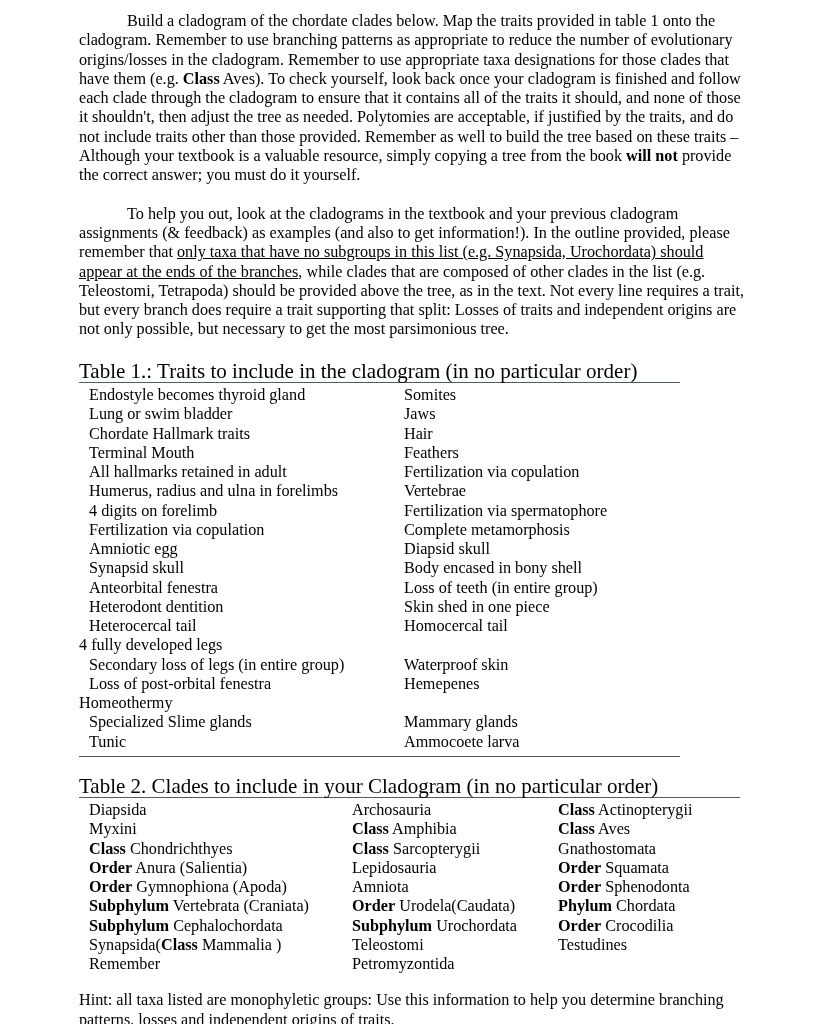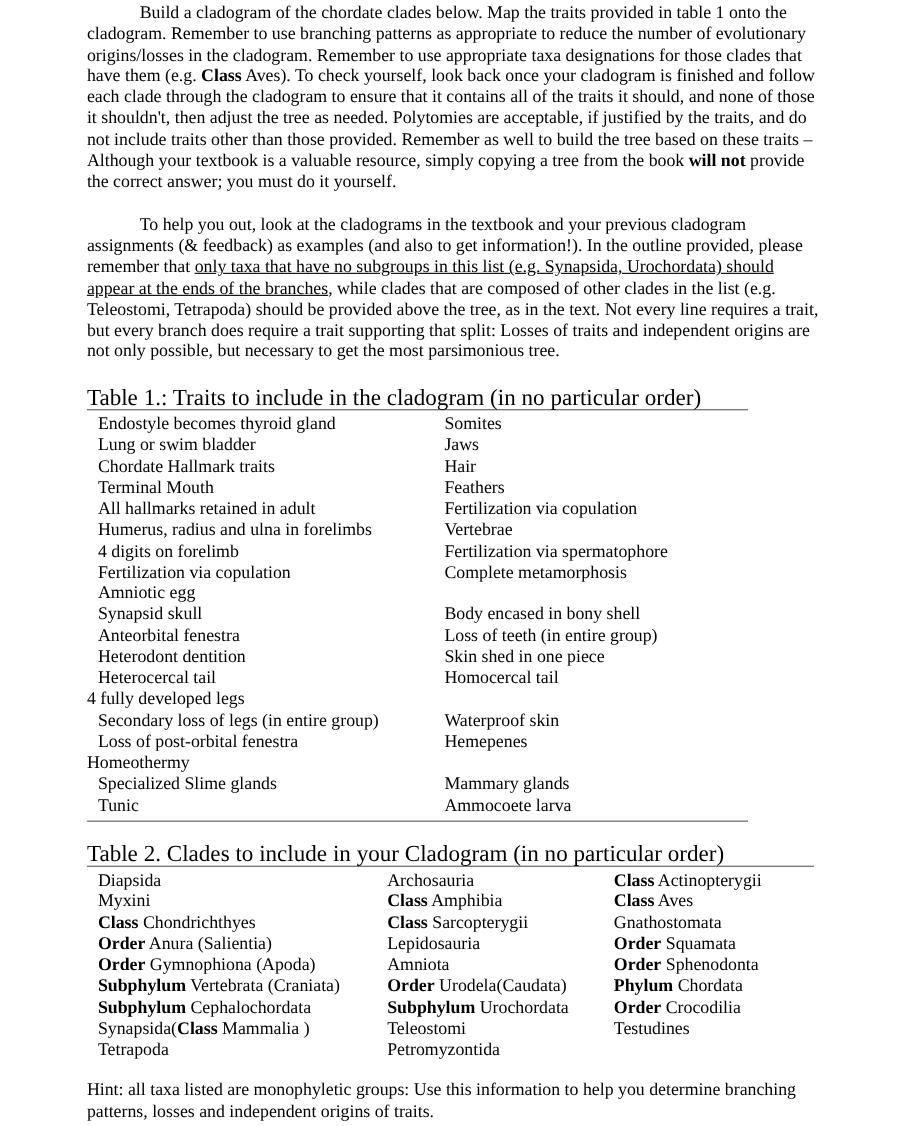--- a/index.html
+++ b/index.html
@@ -15,21 +15,21 @@
     color: #000000;
     font-size: 16.2px;
     line-height: 19.2px;
     overflow: hidden;
   }
   .page {
     position: relative;
     width: 822px;
     height: 764px;
     box-sizing: border-box;
-    padding: 2px 72px 0 79px;
+    padding: 12px 72px 0 79px;
   }
   p.body-para {
     margin: 0 0 0 0;
     text-align: left;
     text-indent: 48px;
     line-height: 19.3px;
   }
   p.body-para + p.body-para {
     margin-top: 19px;
   }
@@ -126,20 +126,21 @@
         <div class="grid-row">
           <div class="col1">4 digits on forelimb</div>
           <div class="col2">Fertilization via spermatophore</div>
         </div>
         <div class="grid-row">
           <div class="col1">Fertilization via copulation</div>
           <div class="col2">Complete metamorphosis</div>
         </div>
         <div class="grid-row">
           <div class="col1">Amniotic egg</div>
+          <div class="col2">Diapsid skull</div>
         </div>
         <div class="grid-row">
           <div class="col1">Synapsid skull</div>
           <div class="col2">Body encased in bony shell</div>
         </div>
         <div class="grid-row">
           <div class="col1">Anteorbital fenestra</div>
           <div class="col2">Loss of teeth (in entire group)</div>
         </div>
         <div class="grid-row">
@@ -214,21 +215,21 @@
           <div class="col1"><span class="bold">Subphylum</span><span> Cephalochordata</span></div>
           <div class="col2"><span class="bold">Subphylum</span><span> Urochordata</span></div>
           <div class="col3"><span class="bold">Order</span><span> Crocodilia</span></div>
         </div>
         <div class="grid-row">
           <div class="col1"><span>Synapsida(</span><span class="bold">Class</span><span> Mammalia )</span></div>
           <div class="col2"><span>Teleostomi</span></div>
           <div class="col3"><span>Testudines</span></div>
         </div>
         <div class="grid-row">
-          <div class="col1"><span>Tetrapoda</span></div>
+          <div class="col1"><span>Remember</span></div>
           <div class="col2"><span>Petromyzontida</span></div>
           <div class="col3"></div>
         </div>
       </div>
   </div>
 
   <div class="hint">Hint:  all taxa listed are monophyletic groups:  Use this information to help you determine branching patterns, losses and independent origins of traits.</div>
 
 </div>
 

